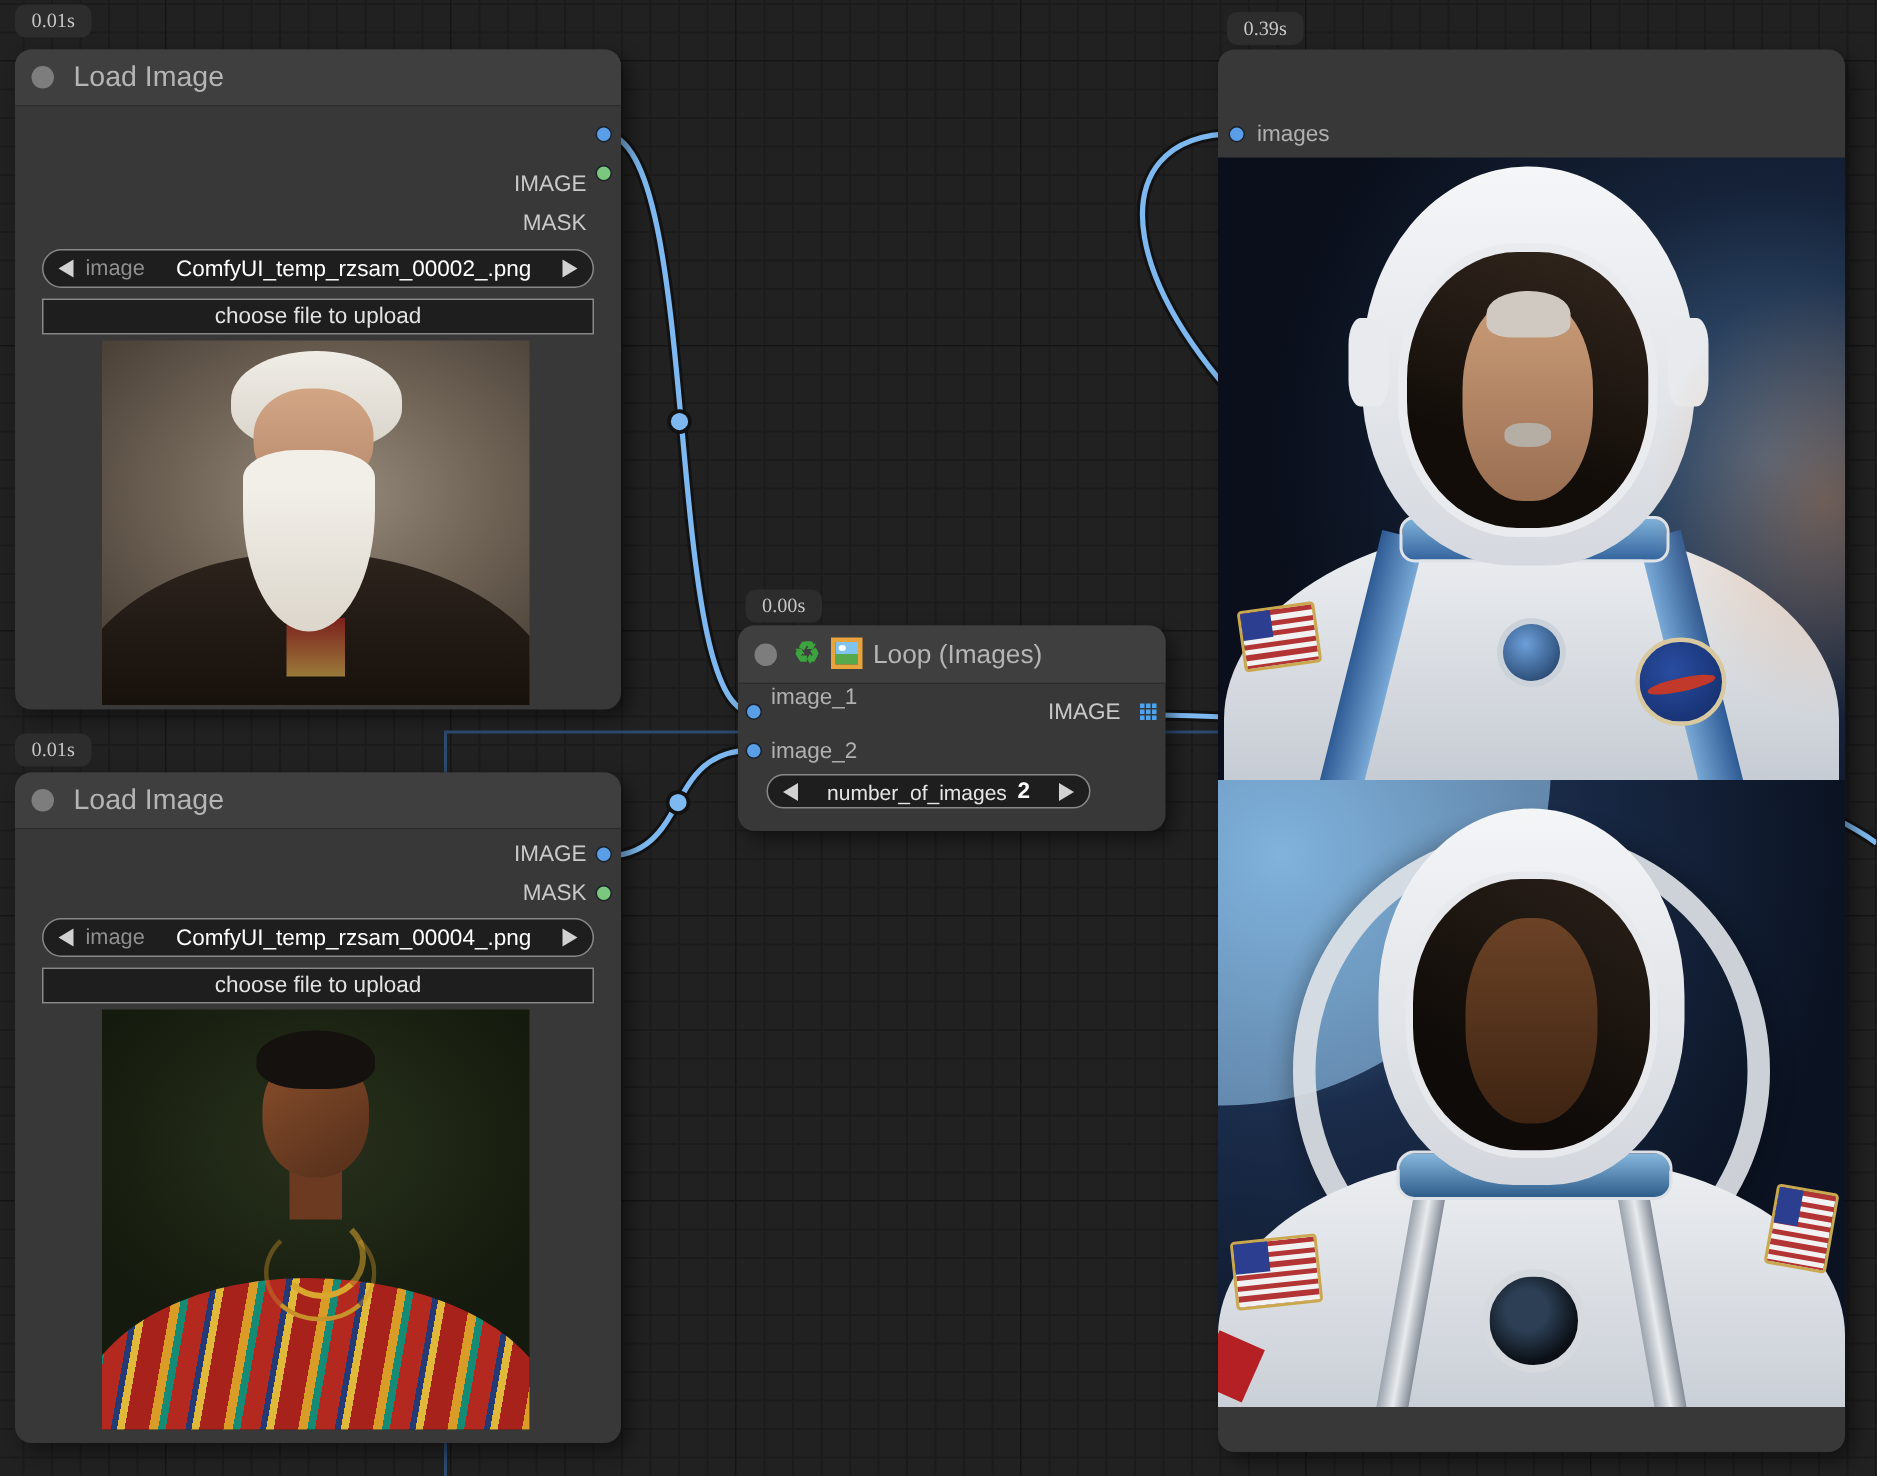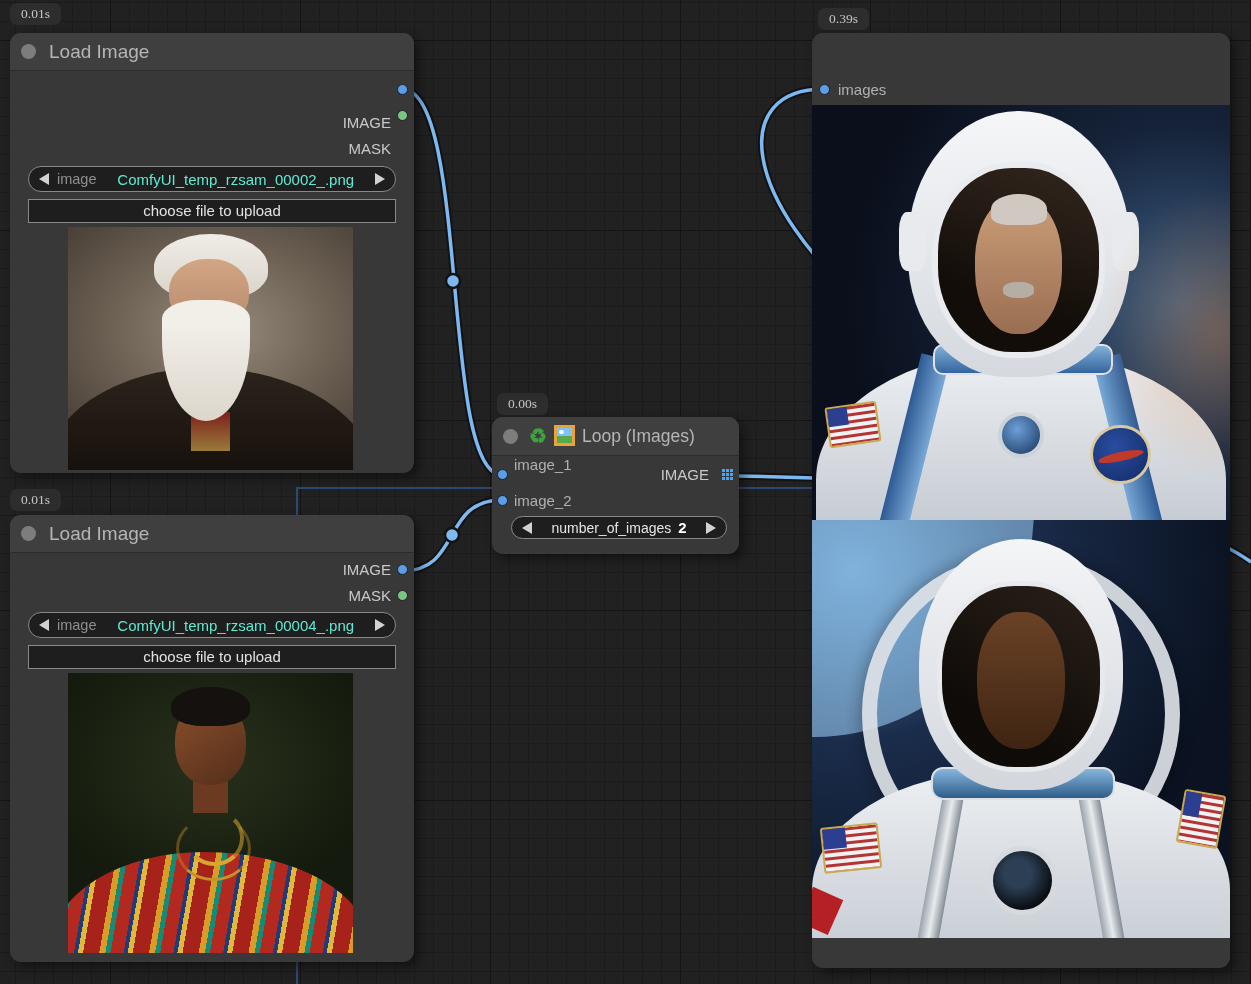--- a/index.html
+++ b/index.html
@@ -50,21 +50,21 @@
   .slot-dot.blue{background:var(--slot-blue);}
   .slot-dot.green{background:var(--slot-green);}
 
   .combo{
     position:absolute;height:26px;background:#1e1e1e;border:1.5px solid #888;
     border-radius:14px;box-sizing:border-box;display:flex;align-items:center;padding:0 10px;
   }
   .tri-l{width:0;height:0;border-top:6px solid transparent;border-bottom:6px solid transparent;border-right:10px solid #d2d2d2;flex:none;}
   .tri-r{width:0;height:0;border-top:6px solid transparent;border-bottom:6px solid transparent;border-left:10px solid #d2d2d2;flex:none;}
   .combo-name{font-size:14.5px;color:#8f8f8f;margin-left:8px;flex:none;}
-  .combo-value{flex:1;text-align:center;font-size:15px;color:#5eead4;white-space:nowrap;overflow:hidden;}
+  .combo-value{flex:1;text-align:center;font-size:15px;color:#ffffff;white-space:nowrap;overflow:hidden;}
   .combo-value.bold{font-weight:bold;color:#fff;}
 
   .upload-btn{
     position:absolute;height:24px;background:#1e1e1e;border:1px solid #8a8a8a;
     box-sizing:border-box;color:#e2e2e2;font-size:15px;text-align:center;line-height:22px;
   }
 
   .portrait{position:absolute;overflow:hidden;}
   .portrait *{position:absolute;}
 
@@ -203,21 +203,21 @@
     <div class="portrait art-kente" style="left:58px;top:158px;width:285px;height:280px;" aria-label="portrait of a young African man with a goatee wearing colorful red, gold and teal kente-pattern clothing and gold bead necklaces on a dark green backdrop">
       <div class="kente-garment"></div>
       <div class="kente-neck"></div>
       <div class="kente-beads2"></div>
       <div class="kente-beads"></div>
       <div class="kente-face"></div>
       <div class="kente-hair"></div>
     </div>
   </div>
 
-  <div class="node" style="left:492px;top:417px;width:247px;height:137px;">
+  <div class="node" style="left:492px;top:417px;width:285px;height:137px;">
     <div class="badge" style="left:5px;top:-24px;">0.00s</div>
     <div class="node-header" style="height:38px;">
       <div class="status-dot" style="top:12px;"></div>
       <div class="recycle-icon">♻</div>
       <div class="picframe-icon"></div>
       <div class="node-title" style="left:90px;font-size:17.5px;line-height:38px;">Loop (Images)</div>
     </div>
     <div class="slot-dot blue" style="left:4.5px;top:51.5px;"></div>
     <div class="slot-label dim" style="left:22px;top:39px;">image_1</div>
     <div class="slot-dot blue" style="left:4.5px;top:77.5px;"></div>

